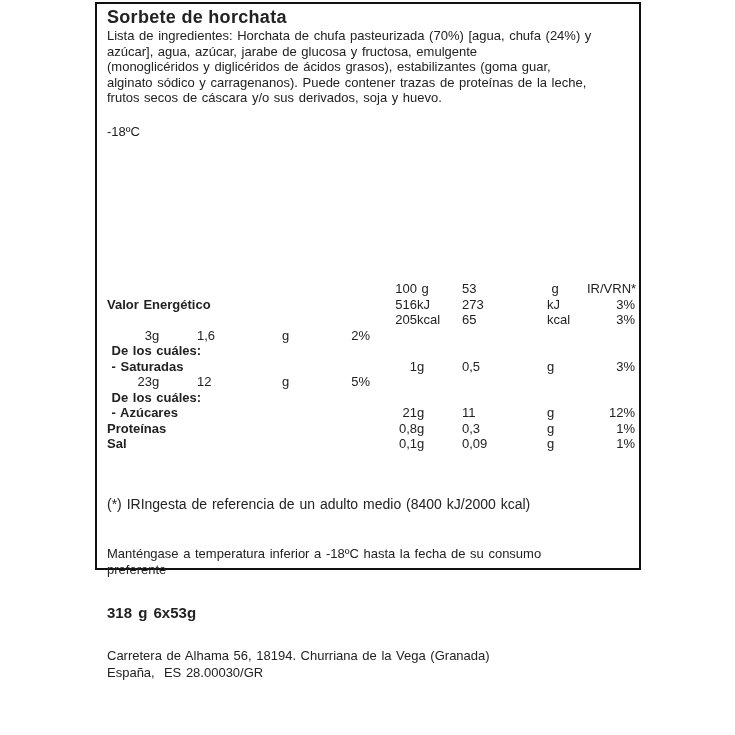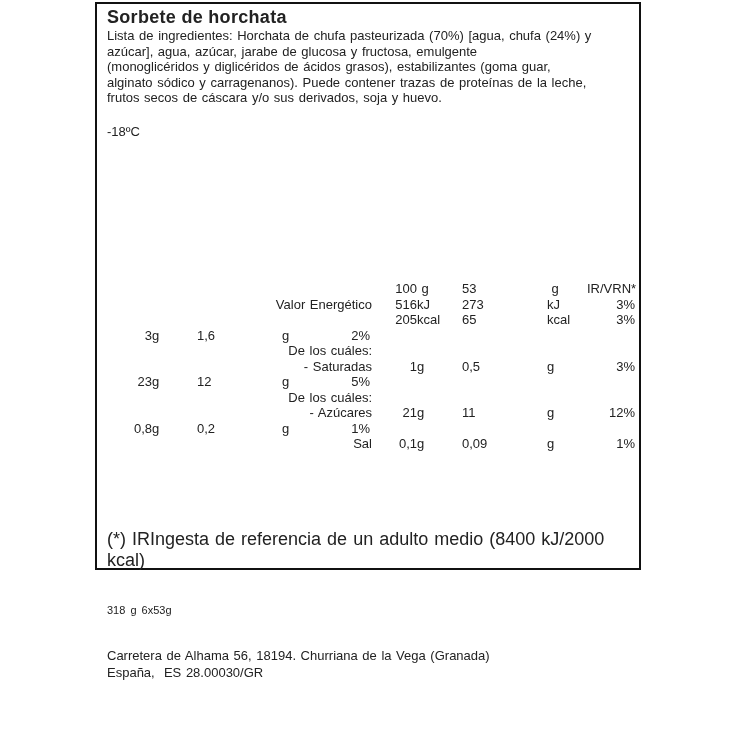--- a/index.html
+++ b/index.html
@@ -43,44 +43,44 @@
   .nutrition-table {
     top: 232px; left: 10px;
     width: 528px;
     font-size: 13px;
     line-height: 15.5px;
     word-spacing: 1px;
     margin-top: 45px;
   }
   .n-row { display: flex; height: 15.5px; }
   .n-row > span { display: block; white-space: pre; overflow: visible; }
-  .cell-label { width: 265px; text-align: right; }
+  .cell-label { width: 265px; text-align: left; font-weight: bold; }
   .cell-n1 { width: 45px;  text-align: right; }
   .cell-u1 { width: 45px;  text-align: left; }
   .cell-n2 { width: 85px;  text-align: left; }
   .cell-u2 { width: 40px;  text-align: left; }
   .cell-pct { width: 48px; text-align: right; }
   .reference-note {
-    top: 525px; left: 10px;
-    width: 528px;
-    font-size: 18px;
+    top: 492px; left: 10px;
+    width: 528px;
+    font-size: 14px;
     word-spacing: 1px;
   }
   .storage-instructions {
     top: 542px; left: 10px;
     width: 528px;
     font-size: 13px;
     line-height: 16px;
     white-space: pre-wrap;
     word-spacing: 1px;
   }
   .net-weight {
     top: 600px; left: 10px;
-    font-size: 11px;
-    font-weight: normal;
+    font-size: 15px;
+    font-weight: bold;
     word-spacing: 2px;
   }
   .manufacturer {
     top: 643px; left: 10px;
     width: 528px;
     font-size: 13px;
     line-height: 17px;
     word-spacing: 1px;
   }
   .manufacturer .name { font-weight: bold; }
@@ -175,39 +175,42 @@
   <div class="n-row">
     <span class="cell-label"> - Azúcares</span>
     <span class="cell-n1">21</span>
     <span class="cell-u1">g</span>
     <span class="cell-n2">11</span>
     <span class="cell-u2">g</span>
     <span class="cell-pct">12%</span>
   </div>
 
   <div class="n-row">
+    <span class="cell-label">Proteínas</span>
     <span class="cell-n1">0,8</span>
     <span class="cell-u1">g</span>
-    <span class="cell-n2">0,2</span>
+    <span class="cell-n2">0,3</span>
     <span class="cell-u2">g</span>
     <span class="cell-pct">1%</span>
   </div>
 
   <div class="n-row">
     <span class="cell-label">Sal</span>
     <span class="cell-n1">0,1</span>
     <span class="cell-u1">g</span>
     <span class="cell-n2">0,09</span>
     <span class="cell-u2">g</span>
     <span class="cell-pct">1%</span>
   </div>
 </div>
 
   <div class="abs reference-note">(*) IRIngesta de referencia de un adulto medio (8400 kJ/2000 kcal)</div>
 
+  <div class="abs storage-instructions">Manténgase a temperatura inferior a -18ºC hasta la fecha de su consumo
+preferente</div>
 
   <div class="abs net-weight">318 g  6x53g</div>
 
   <div class="abs manufacturer">
     <div>Carretera de Alhama 56, 18194. Churriana de la Vega (Granada)</div>
     <div>España,  ES 28.00030/GR</div>
   </div>
 
 </div>
 

